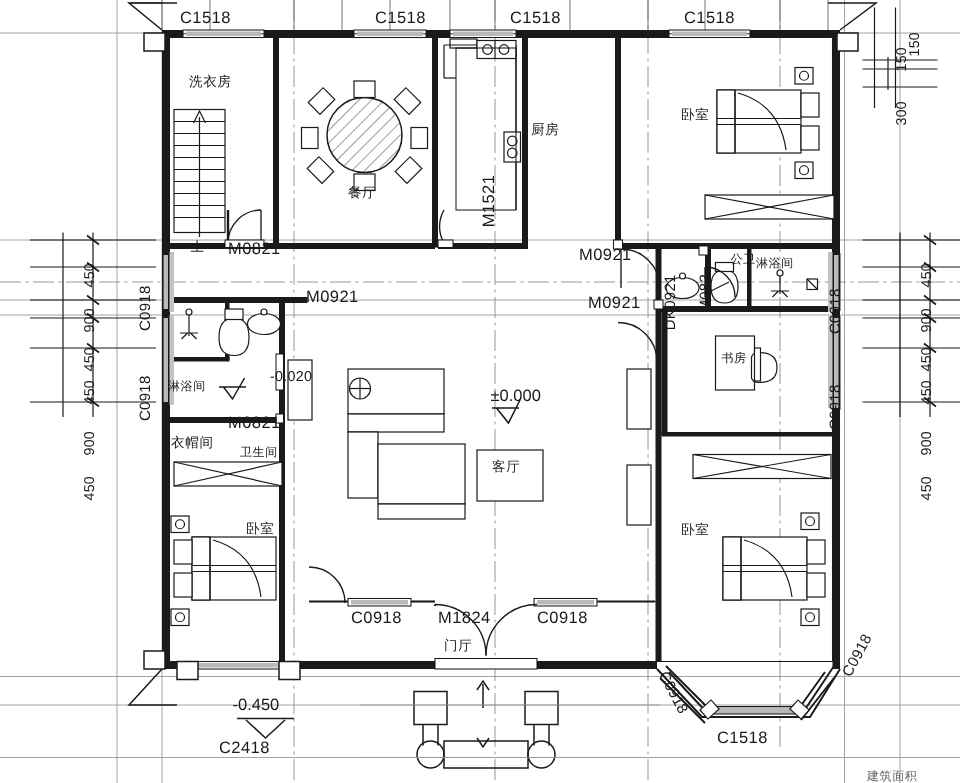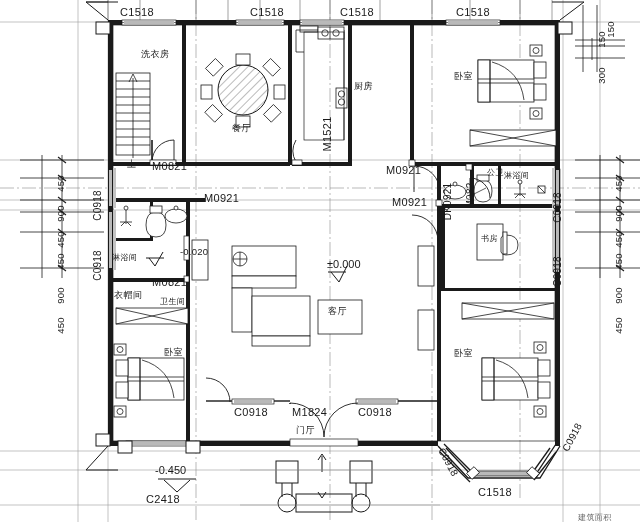--- a/index.html
+++ b/index.html
@@ -529,21 +529,21 @@
   <div class="lbl code" style="left:152px;top:160px;">M0821</div>
   <div class="lbl code" style="left:204px;top:192px;">M0921</div>
   <div class="lbl code" style="left:386px;top:164px;">M0921</div>
   <div class="lbl code" style="left:392px;top:196px;">M0921</div>
   <div class="lbl code rot90" style="left:309px;top:128px;">M1521</div>
   <div class="lbl code" style="left:152px;top:276px;">M0821</div>
   <div class="lbl code" style="left:292px;top:406px;">M1824</div>
   <div class="lbl code-s rot90" style="left:458px;top:190px;">M082</div>
   <div class="lbl code-s rot90" style="left:429px;top:196px;">DK0921</div>
 
-  <div class="lbl cn" style="left:141px;top:48px;font-family:Liberation Serif, serif;">洗衣房</div>
+  <div class="lbl cn" style="left:126px;top:48px;font-family:Liberation Serif, serif;">洗衣房</div>
   <div class="lbl cn" style="left:232px;top:122px;">餐厅</div>
   <div class="lbl cn" style="left:354px;top:80px;">厨房</div>
   <div class="lbl cn" style="left:454px;top:70px;">卧室</div>
   <div class="lbl cn-s" style="left:504px;top:170px;">淋浴间</div>
   <div class="lbl cn-s" style="left:474px;top:167px;padding-left:13px;">公卫</div>
   <div class="lbl cn-s" style="left:481px;top:233px;text-align:center;">书房</div>
   <div class="lbl cn" style="left:454px;top:347px;">卧室</div>
   <div class="lbl cn" style="left:328px;top:305px;">客厅</div>
   <div class="lbl cn" style="left:296px;top:424px;">门厅</div>
   <div class="lbl cn" style="left:164px;top:346px;">卧室</div>

